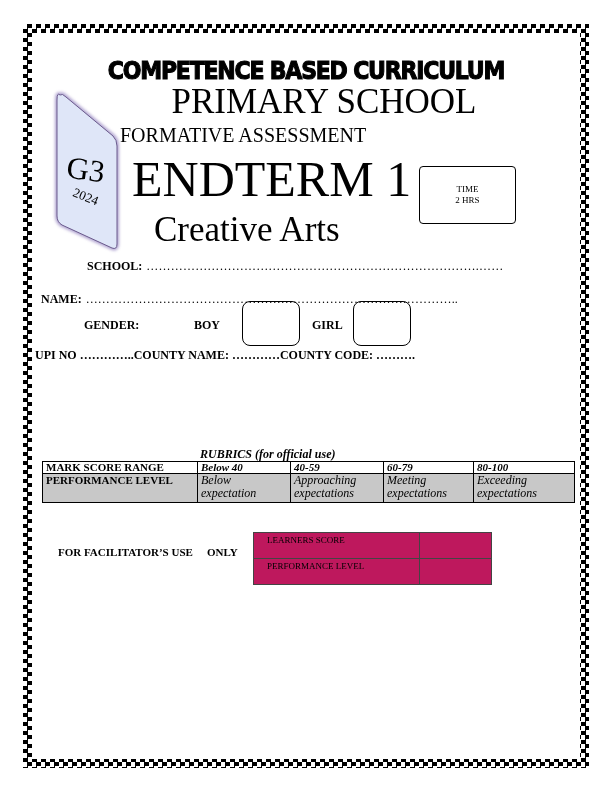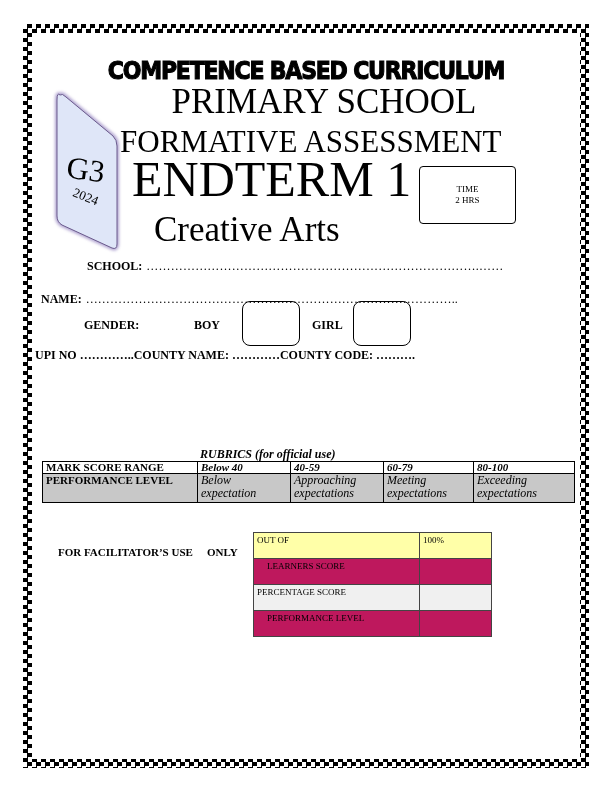--- a/index.html
+++ b/index.html
@@ -18,21 +18,21 @@
 
   .abs { position: absolute; white-space: nowrap; }
 
   .cbc-title {
     left: 0; width: 612px; top: 58px; text-align: center;
     font-family: "DejaVu Sans", sans-serif; font-weight: bold;
     font-size: 22px; letter-spacing: -1.2px; transform: scaleY(1.15);
     -webkit-text-stroke: 1px #000;
   }
   .primary { left: 0; width: 612px; text-align: center; top: 82px; font-size: 35px; left: 18px; }
-  .formative { top: 124px; left: 120px; font-size: 31px; }
+  .formative { top: 124px; left: 120px; font-size: 20px; }
   .endterm { top: 150px; left: 132px; font-size: 50px; }
   .subject { top: 210px; left: 154px; font-size: 35px; }
 
   .badge-svg { position: absolute; left: 50px; top: 88px; }
 
   .time-box {
     position: absolute; left: 419px; top: 158px; width: 97px; height: 58px;
     box-sizing: border-box; border: 1.8px solid #000; border-radius: 4px;
     display: flex; flex-direction: column; align-items: center; justify-content: center;
     font-size: 9px; line-height: 11px; margin-top: 8px;
@@ -133,30 +133,22 @@
     <td style="white-space:normal;">Exceeding expectations</td>
   </tr>
 </tbody>
   </table>
 
 <div class="abs facil-label">FOR FACILITATOR’S USE</div>
 <div class="abs facil-only">ONLY</div>
 
 <table class="facil">
   <tbody>
-      <tr class="y">
-    <td>OUT OF</td>
-    <td>100%</td>
-  </tr>
   <tr class="d">
     <td>LEARNERS SCORE</td>
-    <td></td>
-  </tr>
-  <tr class="l">
-    <td>PERCENTAGE SCORE</td>
     <td></td>
   </tr>
   <tr class="d">
     <td>PERFORMANCE LEVEL</td>
     <td></td>
   </tr>
 </tbody>
   </table>
 
 </body></html>

